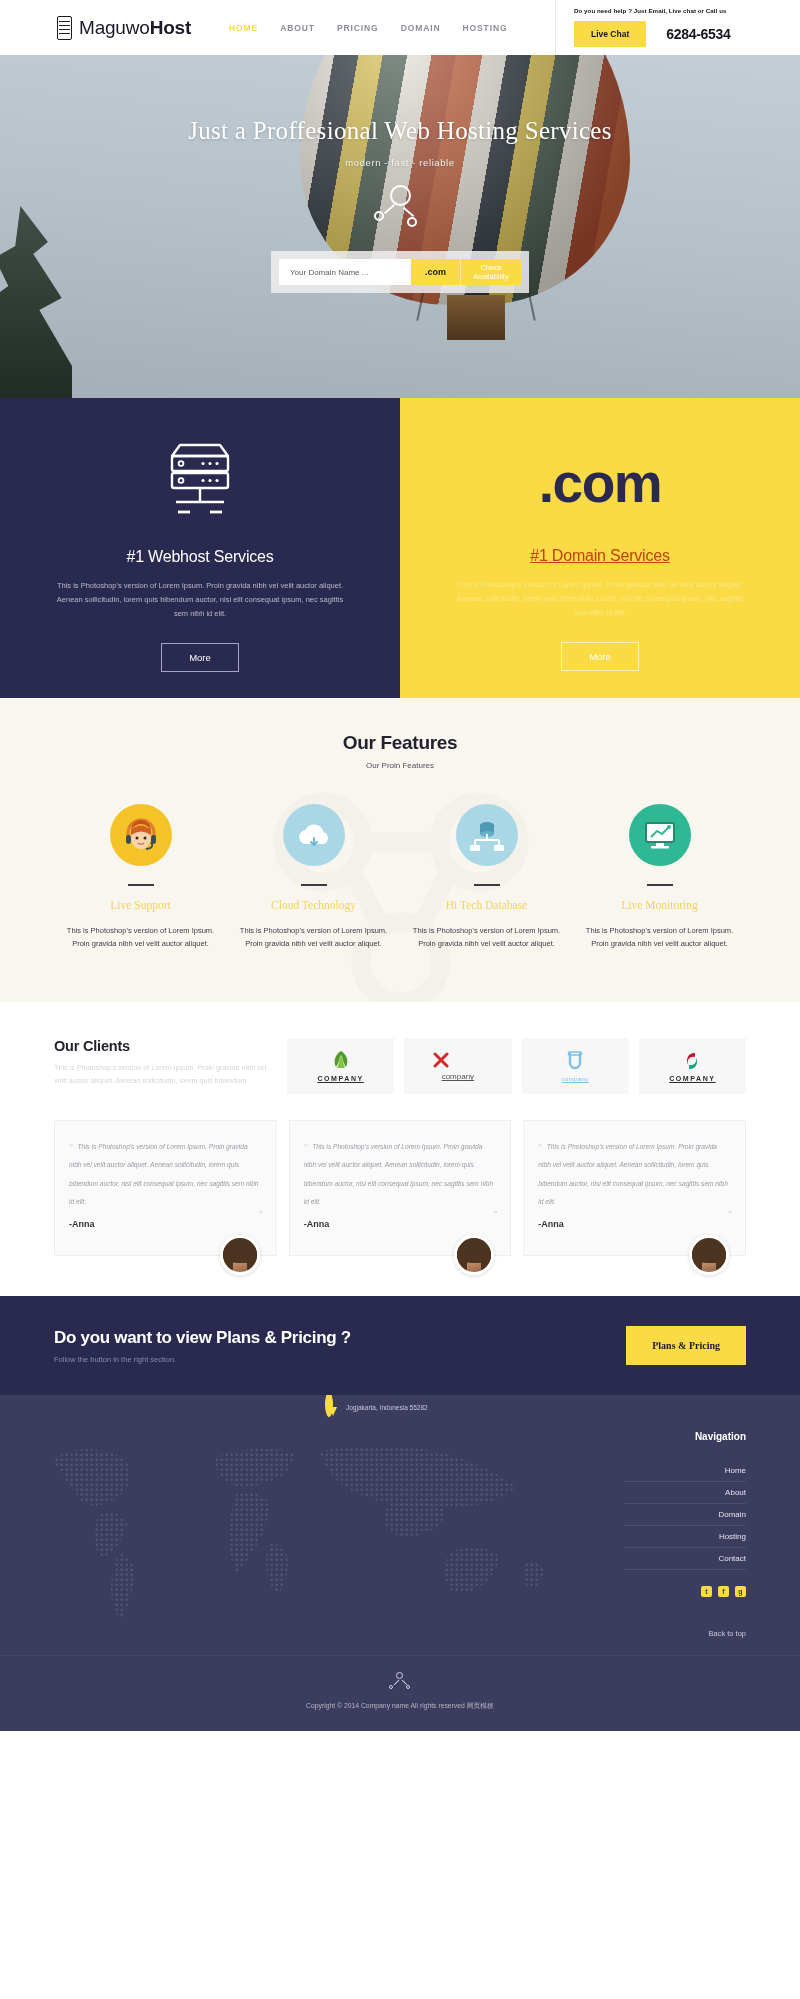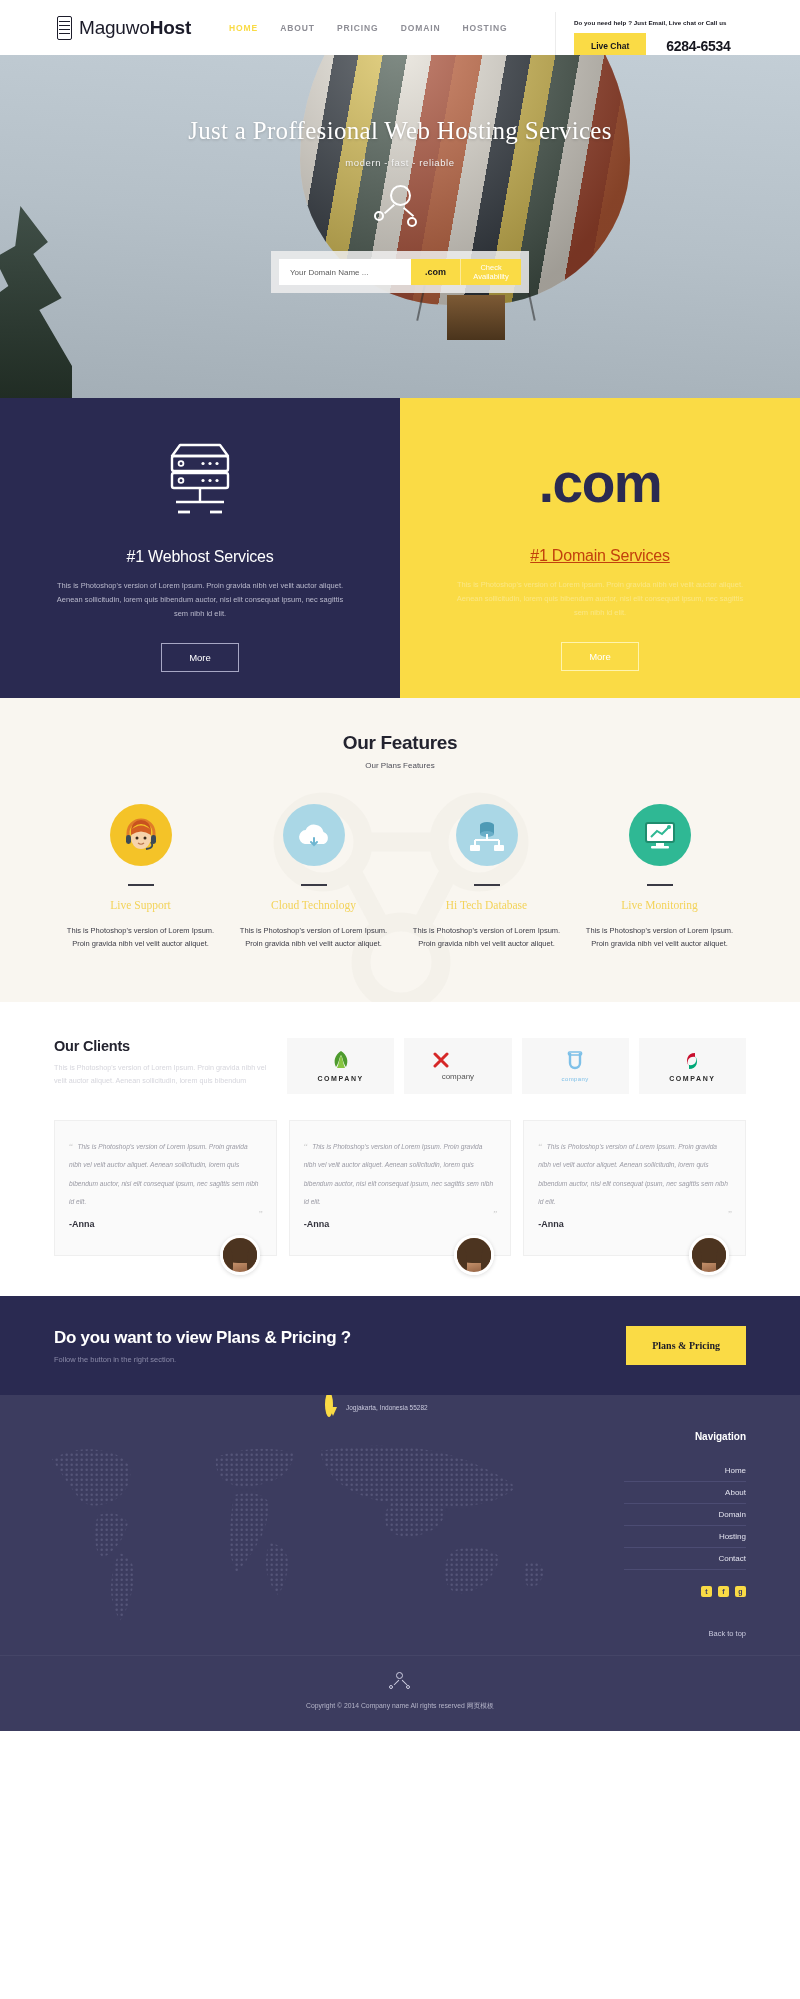--- a/index.html
+++ b/index.html
@@ -26,21 +26,21 @@
   .brand-name .lt{ font-weight:400; }
   .brand-name .bd{ font-weight:700; }
 
   .mainnav{ display:flex; gap:22px; margin-left:38px; }
   .mainnav a{
     font-size:8.5px; letter-spacing:.9px; color:#8d8d95;
     text-decoration:none; font-weight:600;
   }
   .mainnav a.active{ color:#fadb45; }
 
-  .helpbox{ position:absolute; right:0; top:12px; width:245px; height:55px;
+  .helpbox{ position:absolute; right:0; top:0; width:245px; height:55px;
     border-left:1px solid #ececec; padding:7px 0 0 18px; }
   .help-text{ font-size:6.2px; font-weight:700; color:#16161f; letter-spacing:.05px; }
   .help-row{ display:flex; align-items:center; gap:20px; margin-top:7px; }
   .livechat{
     background:#fadb45; border:none; color:#16161f; font-size:8.5px; font-weight:700;
     padding:8px 17px; cursor:pointer;
   }
   .phone{ font-size:14px; font-weight:700; color:#16161f; letter-spacing:-.3px; }
 
   
@@ -164,21 +164,21 @@
   .clients{ background:#ffffff; padding:36px 54px 0; }
   .clients-top{ display:flex; gap:18px; }
   .clients-left{ width:215px; }
   .clients-left h2{ font-size:14.5px; font-weight:700; color:#23232f; letter-spacing:-.2px; }
   .clients-left p{ font-size:7.2px; line-height:1.8; color:#d6d6dd; margin-top:8px; }
   .logos{ flex:1; display:flex; gap:10px; }
   .logo-card{
     flex:1; height:56px; background:#f7f7f7; display:flex; flex-direction:column;
     align-items:center; justify-content:center; gap:3px;
   }
-  .logo-word{ font-size:7px; letter-spacing:1.6px; font-weight:700; color:#2b2b2b; }
+  .logo-word{ font-size:7px; letter-spacing:1.6px; font-weight:700; color:#2b2b2b;text-decoration:underline; }
   .logo-word.sm{ font-size:6px; letter-spacing:.4px; color:#7ec0e8; font-weight:400; }
   .logo-word.mix{ font-size:8px; letter-spacing:0; color:#555; font-weight:400; }
 
   
   .testis{ display:flex; gap:12px; padding:26px 54px 40px; background:#fff; }
   .testi{
     flex:1; background:#fafafa; border:1px solid #efefef; padding:14px 14px 26px;
     position:relative; min-height:86px;
   }
   .q{ font-size:9px; color:#c9c9c9; font-family:"Liberation Serif", serif; }
@@ -367,21 +367,21 @@
   <svg class="wm" width="330" height="230" viewBox="0 0 330 230">
     <circle cx="88" cy="52" r="40" fill="none" stroke="#efece4" stroke-width="19"></circle>
     <circle cx="244" cy="52" r="40" fill="none" stroke="#efece4" stroke-width="19"></circle>
     <circle cx="166" cy="172" r="40" fill="none" stroke="#efece4" stroke-width="19"></circle>
     <line x1="115" y1="78" x2="148" y2="140" stroke="#efece4" stroke-width="19"></line>
     <line x1="216" y1="78" x2="184" y2="140" stroke="#efece4" stroke-width="19"></line>
     <line x1="128" y1="52" x2="204" y2="52" stroke="#efece4" stroke-width="19"></line>
   </svg>
 
   <h2 class="sec-title">Our Features</h2>
-  <div class="sec-sub">Our Plans Features</div>
+  <div class="sec-sub">Our Proin Features</div>
 
   <div class="feat-row">
     <div class="feat">
       <div class="circ c1">
         <svg width="40" height="40" viewBox="0 0 40 40">
           <path d="M7 22 v-4 a13 13 0 0 1 26 0 v4" fill="none" stroke="#e07b28" stroke-width="3"></path>
           <ellipse cx="20" cy="23" rx="10" ry="11" fill="#f6d3ab"></ellipse>
           <path d="M10 18 a10 9 0 0 1 20 0 v-3 a10 10 0 0 0 -20 0 z" fill="#c8521f"></path>
           <path d="M10 15 q10 -9 20 0 l0 5 q-10 -7 -20 0 z" fill="#d35e22"></path>
           <circle cx="16" cy="23" r="1.5" fill="#3b2a1c"></circle>

